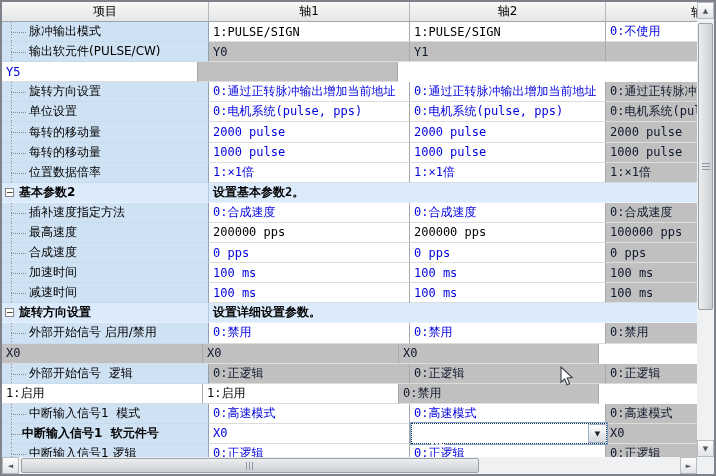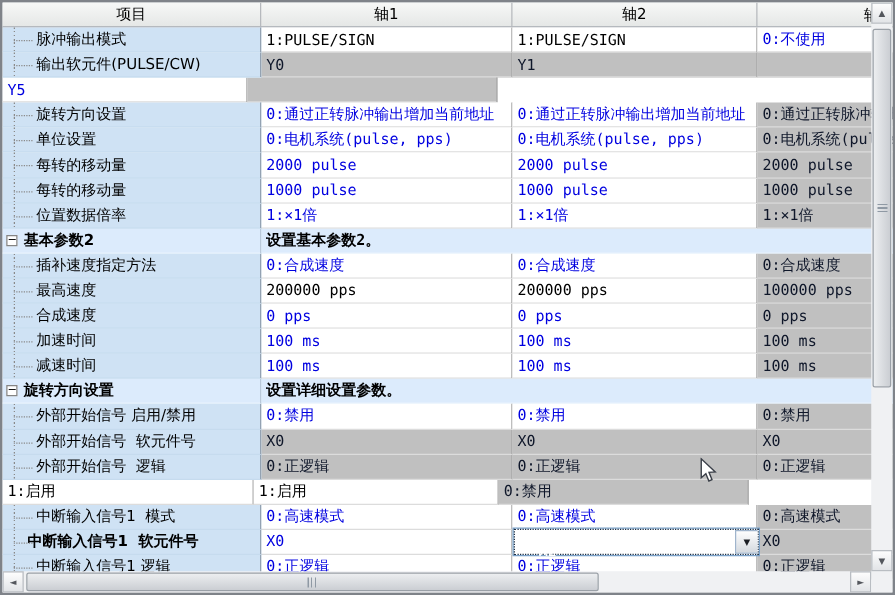--- a/index.html
+++ b/index.html
@@ -289,24 +289,20 @@
         <span class="cell-text">0:禁用</span>
       </div>
       <div class="cell val c2 t-blue">
         <span class="cell-text">0:禁用</span>
       </div>
       <div class="cell val c3 bg-gray">
         <span class="cell-text">0:禁用</span>
       </div>
     </div>
         <div class="row">
-      <div class="cell item c0">
-        <span class="stub"></span>
-        <span>外部开始信号  软元件号</span>
-      </div>
       <div class="cell val c1 bg-gray">
         <span class="cell-text">X0</span>
       </div>
       <div class="cell val c2 bg-gray">
         <span class="cell-text">X0</span>
       </div>
       <div class="cell val c3 bg-gray">
         <span class="cell-text">X0</span>
       </div>
     </div>

